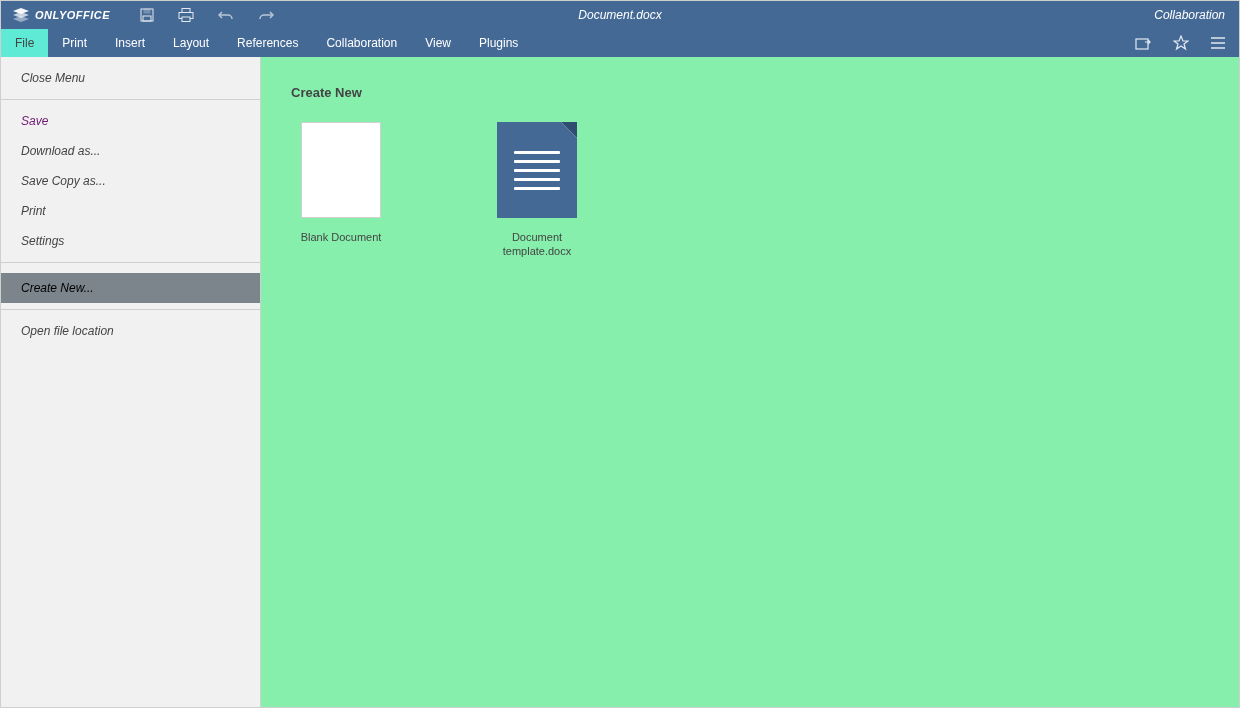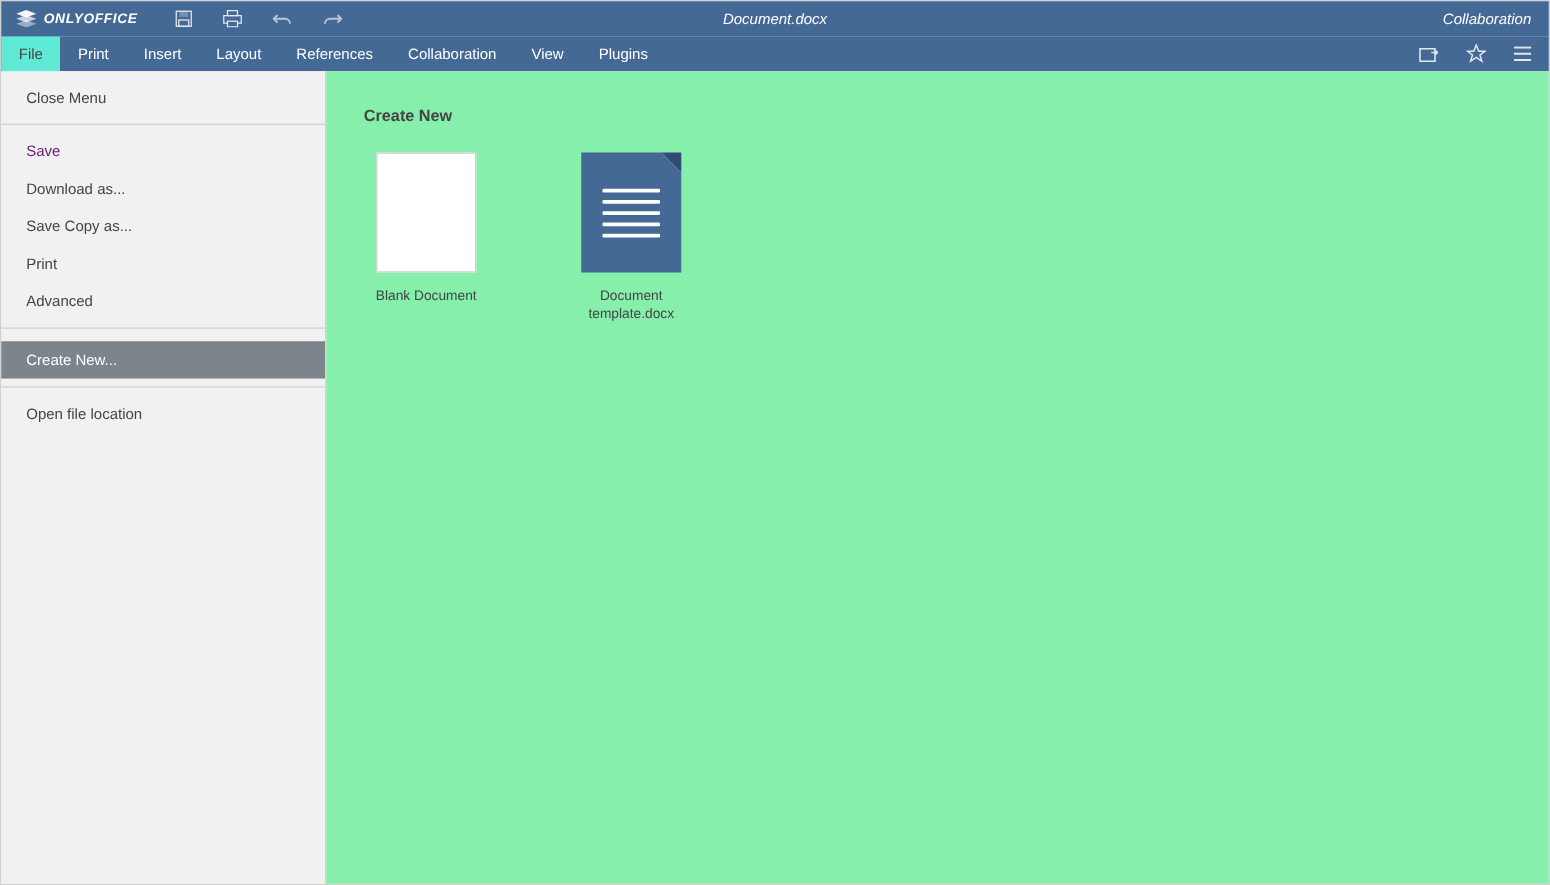--- a/index.html
+++ b/index.html
@@ -19,35 +19,35 @@
   .menubar { height: 28px; background: #446995; color: #fff; display: flex; align-items: stretch; font-size: 12px; }
   .menubar .tab { padding: 0 14px; display: flex; align-items: center; cursor: pointer; }
   .menubar .tab.active { background: #5eead4; color: #444; }
   .menubar .right-icons { margin-left: auto; display: flex; align-items: center; gap: 22px; padding-right: 14px; }
   .menubar .right-icons svg { opacity: 0.85; }
 
   
   .body { flex: 1; display: flex; min-height: 0; }
 
   
-  .sidebar { width: 260px; background: #f1f1f1; border-right: 1px solid #cfcfcf; font-size: 12px; color: #444; display: flex; flex-direction: column; }
+  .sidebar { width: 260px; background: #f1f1f1; border-right: 1px solid #cfcfcf; font-size: 12px; color: #444; display: flex; flex-direction: column; font-style: italic; }
   .sidebar .group { padding: 6px 0; }
   .sidebar .sep { height: 1px; background: #cfcfcf; }
   .sidebar .item { padding: 8px 20px; cursor: pointer; }
   .sidebar .item.first { padding: 14px 20px; }
   .sidebar .item.disabled { color: #701a75; cursor: default; }
-  .sidebar .item.selected { background: #7d858c; color: #ffffff; }
+  .sidebar .item.selected { background: #7d858c; color: #000000; }
   .sidebar .spacer-after-selected { height: 6px; background: #f1f1f1; }
   .sidebar .block { border-top: 1px solid #cfcfcf; border-bottom: 1px solid #cfcfcf; padding: 6px 0; }
   .sidebar .block .item { padding: 8px 20px; }
 
   
   .main { flex: 1; background: #86efac; padding: 28px 30px; }
   .main h2 { font-size: 13px; font-weight: 700; color: #444; margin-bottom: 22px; }
-  .templates { display: flex; gap: 64px; }
+  .templates { display: flex; gap: 96px; }
   .tpl { width: 100px; text-align: center; }
   .tpl .thumb { width: 80px; height: 96px; margin: 0 auto 12px; }
   .tpl .thumb.blank { background: #fff; border: 1px solid #cfcfcf; }
   .tpl .thumb.doc { background: #446995; position: relative; display: flex; flex-direction: column; justify-content: center; align-items: center; gap: 6px; }
   .tpl .thumb.doc .fold { position: absolute; top: 0; right: 0; width: 0; height: 0; border-top: 16px solid #2f4d70; border-left: 16px solid transparent; }
   .tpl .thumb.doc .foldcut { position: absolute; top: 0; right: 0; width: 0; height: 0; border-top: 16px solid #fff; border-left: 16px solid transparent; transform: translate(0,0); }
   .tpl .thumb.doc .line { width: 46px; height: 3px; background: #fff; border-radius: 1px; }
   .tpl .label { font-size: 11px; color: #444; line-height: 1.3; }
 
   svg { display: block; }
@@ -150,21 +150,21 @@
   <div class="body">
 
     <div class="sidebar">
       <div class="item first">Close Menu</div>
       <div class="sep"></div>
       <div class="group">
         <div class="item disabled">Save</div>
         <div class="item">Download as...</div>
         <div class="item">Save Copy as...</div>
         <div class="item">Print</div>
-        <div class="item">Advanced</div>
+        <div class="item">Settings</div>
       </div>
       <div class="sep"></div>
       <div style="height:10px"></div>
       <div class="item selected">Create New...</div>
       <div class="spacer-after-selected"></div>
       <div class="sep"></div>
       <div class="group">
         <div class="item">Open file location</div>
       </div>
     </div>

